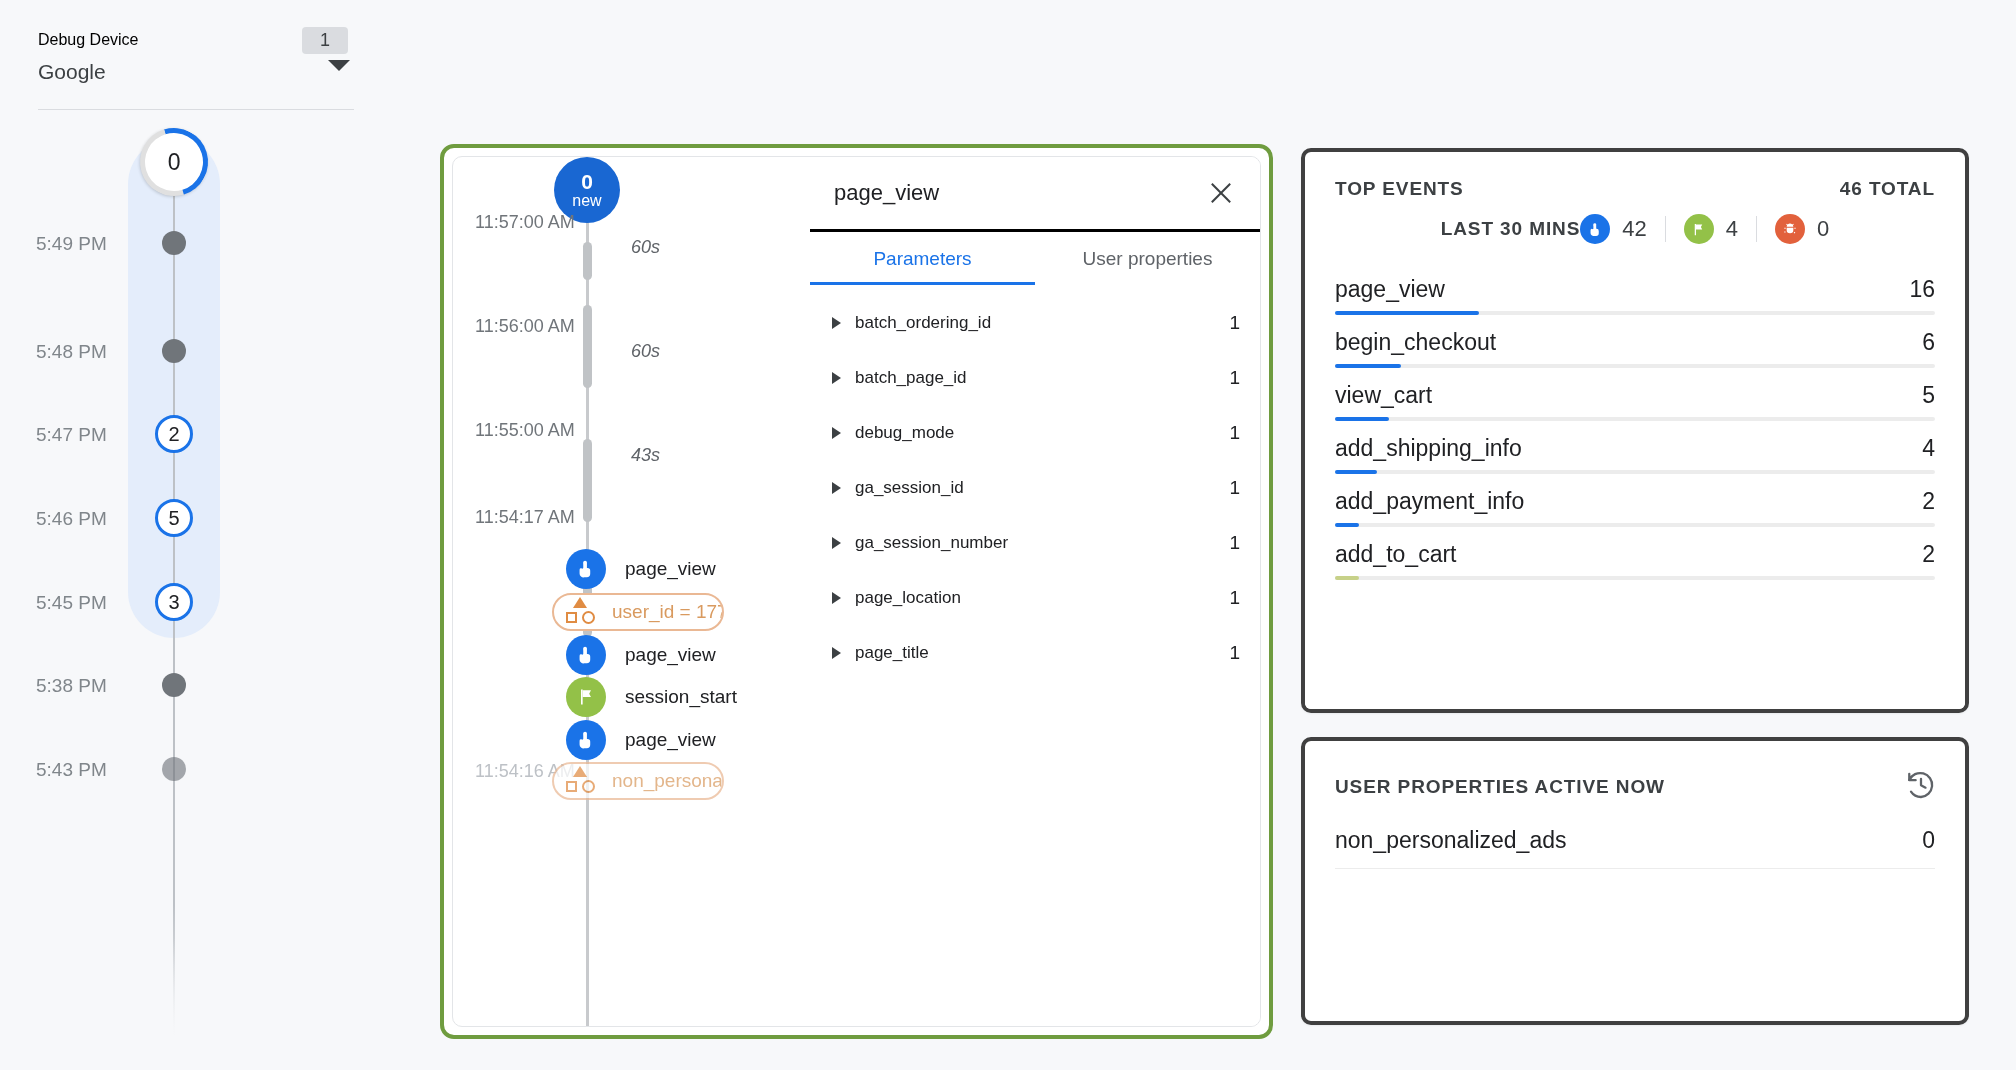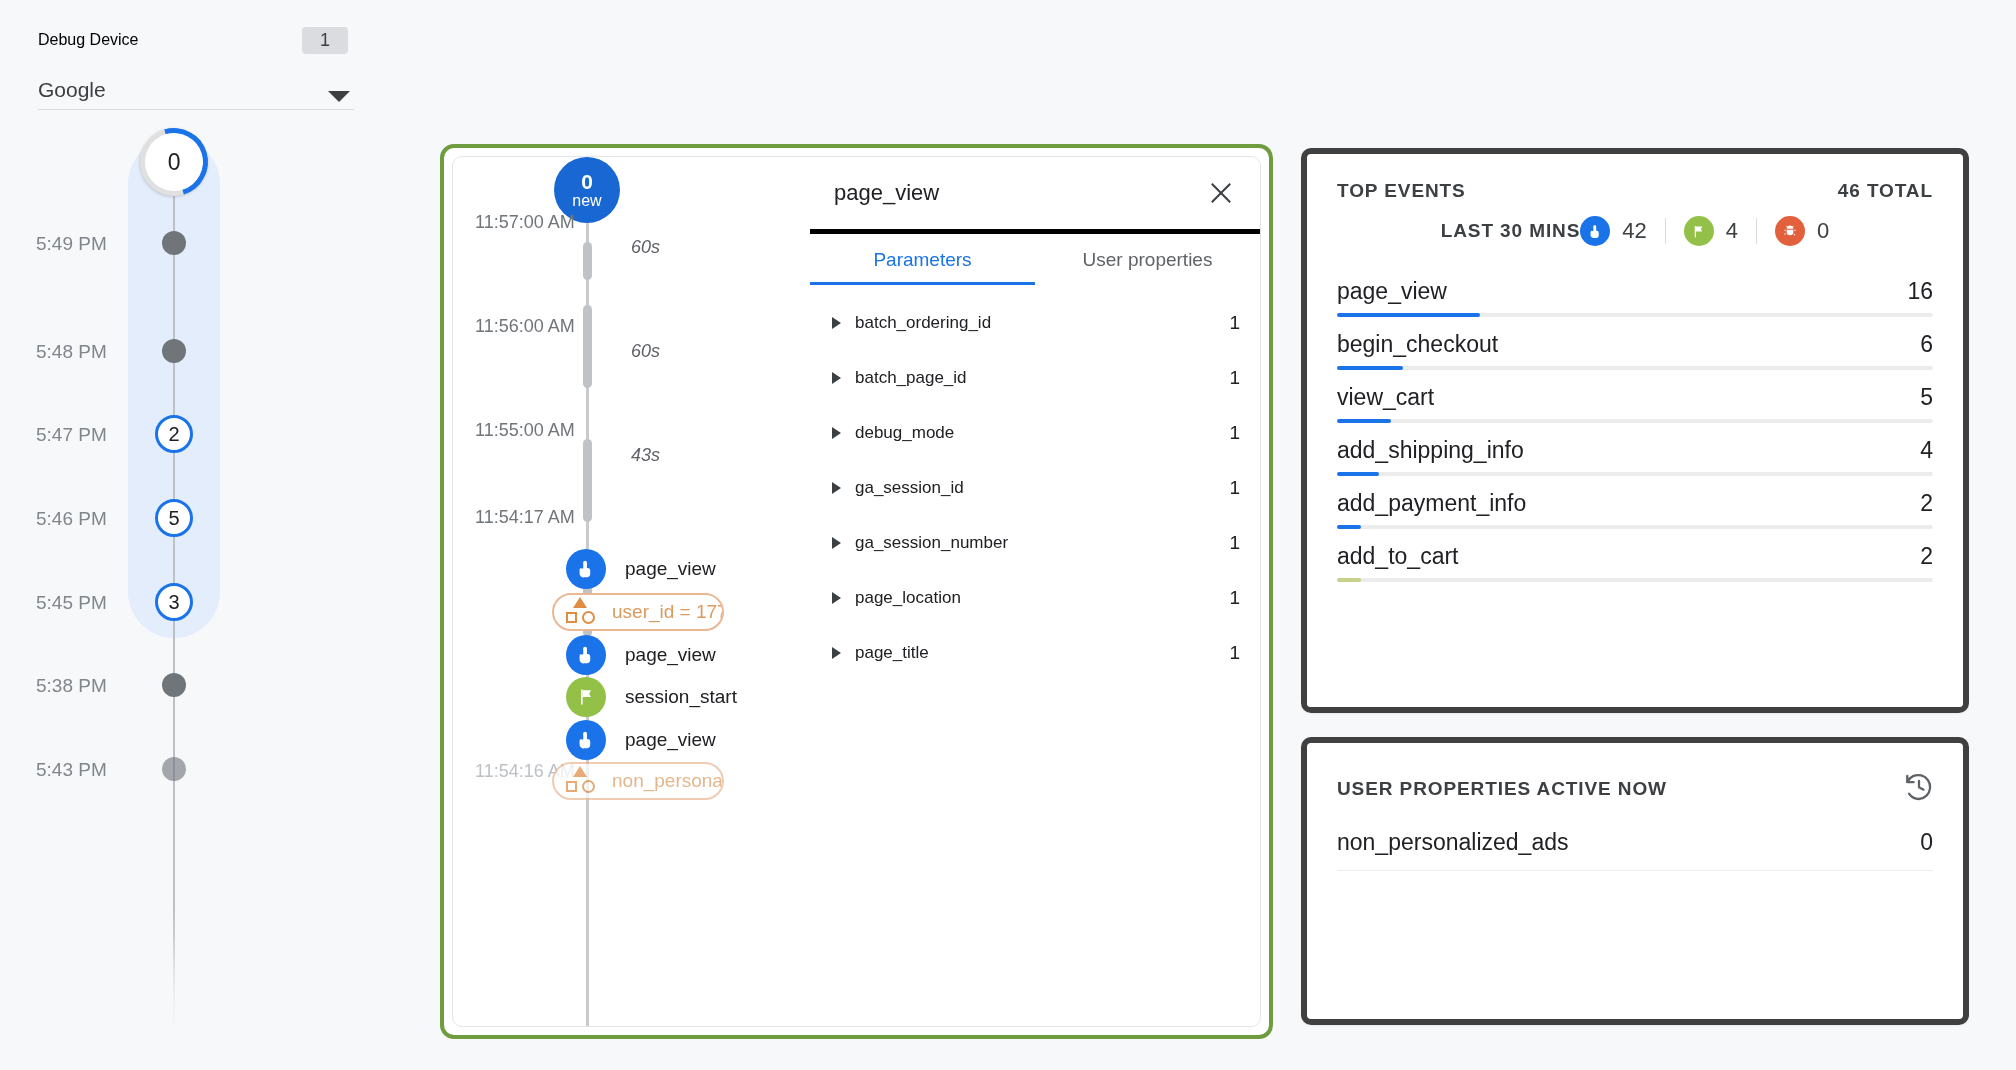--- a/index.html
+++ b/index.html
@@ -25,21 +25,21 @@
   }
   .device-label-row {
     display: flex; align-items: center; justify-content: space-between;
     height: 40px; padding-right: 6px;
   }
   .device-count {
     background: #dadce0; color: #3c4043; font-size: 18px;
     border-radius: 4px; padding: 3px 14px; min-width: 46px; text-align: center;
   }
   .device-value-row {
-    display: flex; align-items: flex-end; justify-content: space-between;
+    display: flex; align-items: flex-start; justify-content: space-between;
     height: 42px; padding-right: 4px;
   }
   .device-value { font-size: 21px; color: #3c4043; }
   .caret-down {
     width: 0; height: 0;
     border-left: 11px solid transparent; border-right: 11px solid transparent;
     border-top: 11px solid #3c4043;
   }
 
   
@@ -155,21 +155,21 @@
   .close-btn {
     width: 34px; height: 34px; position: relative; cursor: pointer;
   }
   .close-btn:before, .close-btn:after {
     content: ""; position: absolute; left: 4px; top: 16px;
     width: 26px; height: 2px; background: #3c4043;
   }
   .close-btn:before { transform: rotate(45deg); }
   .close-btn:after  { transform: rotate(-45deg); }
 
-  .tabs { display: flex; border-top: 5px solid #000000; height: 56px; }
+  .tabs { display: flex; border-top: 3px solid #000000; height: 56px; }
   .tab {
     flex: 1; display: flex; align-items: center; justify-content: center;
     font-size: 19px; color: #5f6368; position: relative; cursor: pointer;
   }
   .tab.active { color: #1a73e8; }
   .tab.active:after {
     content: ""; position: absolute; left: 0; right: 0; bottom: 0;
     height: 3px; background: #1a73e8;
   }
 
@@ -181,21 +181,21 @@
     width: 0; height: 0; flex: 0 0 auto; margin-right: 14px;
     border-top: 6px solid transparent; border-bottom: 6px solid transparent;
     border-left: 9px solid #3c4043;
   }
   .param-name { flex: 1; font-size: 17px; color: #202124; }
   .param-val { font-size: 19px; color: #202124; }
 
   
   .right-col { position: absolute; left: 1301px; top: 140px; width: 668px; }
   .card {
-    background: #fff; border: 6px solid #404040; border-radius: 10px;
+    background: #fff; border: 4px solid #404040; border-radius: 10px;
     box-shadow: 0 1px 2px rgba(60,64,67,.07);
   }
   .card-top { height: 565px; position: relative; overflow: hidden; }
   .card-bottom { margin-top: 24px; height: 288px; position: relative; }
 
   .ce-head {
     display: flex; align-items: baseline; justify-content: space-between;
     padding: 26px 30px 0 30px;
   }
   .ce-title {

